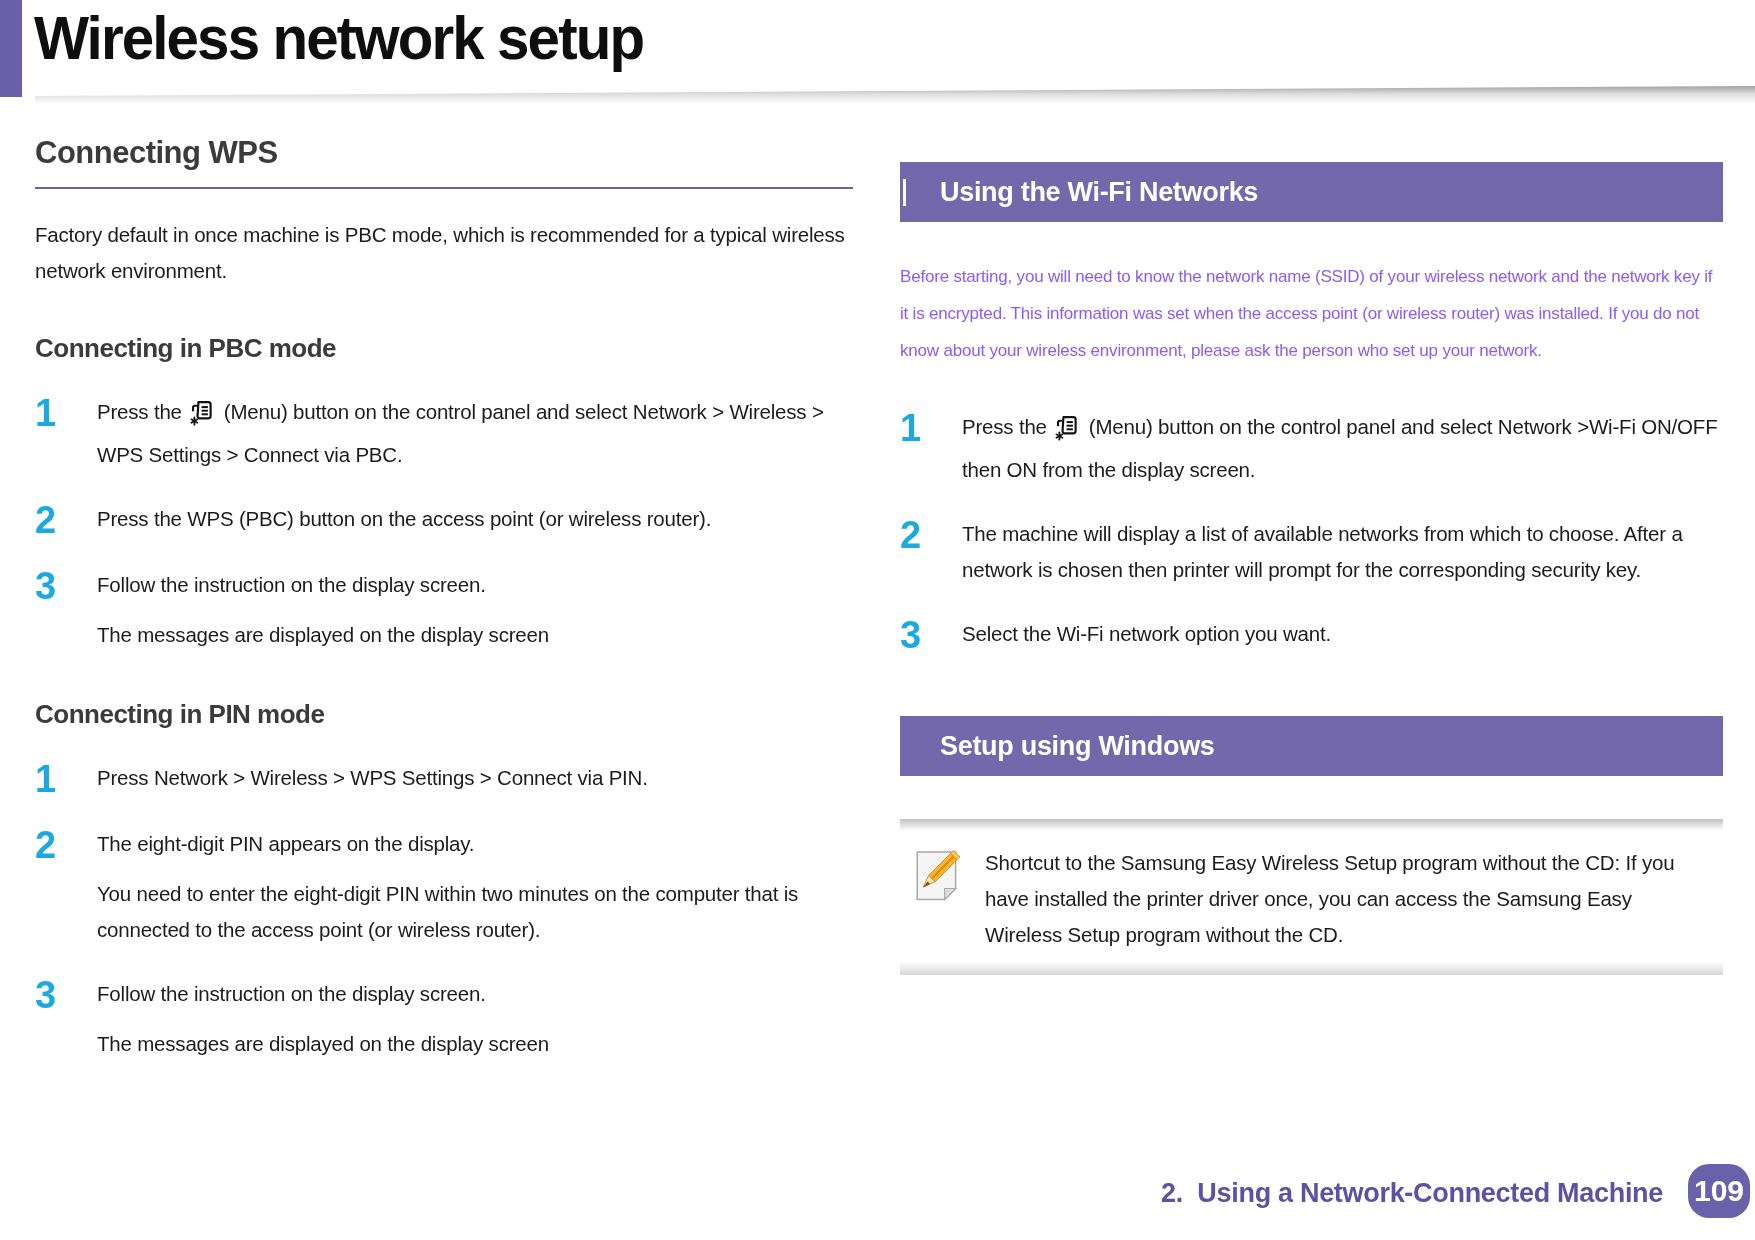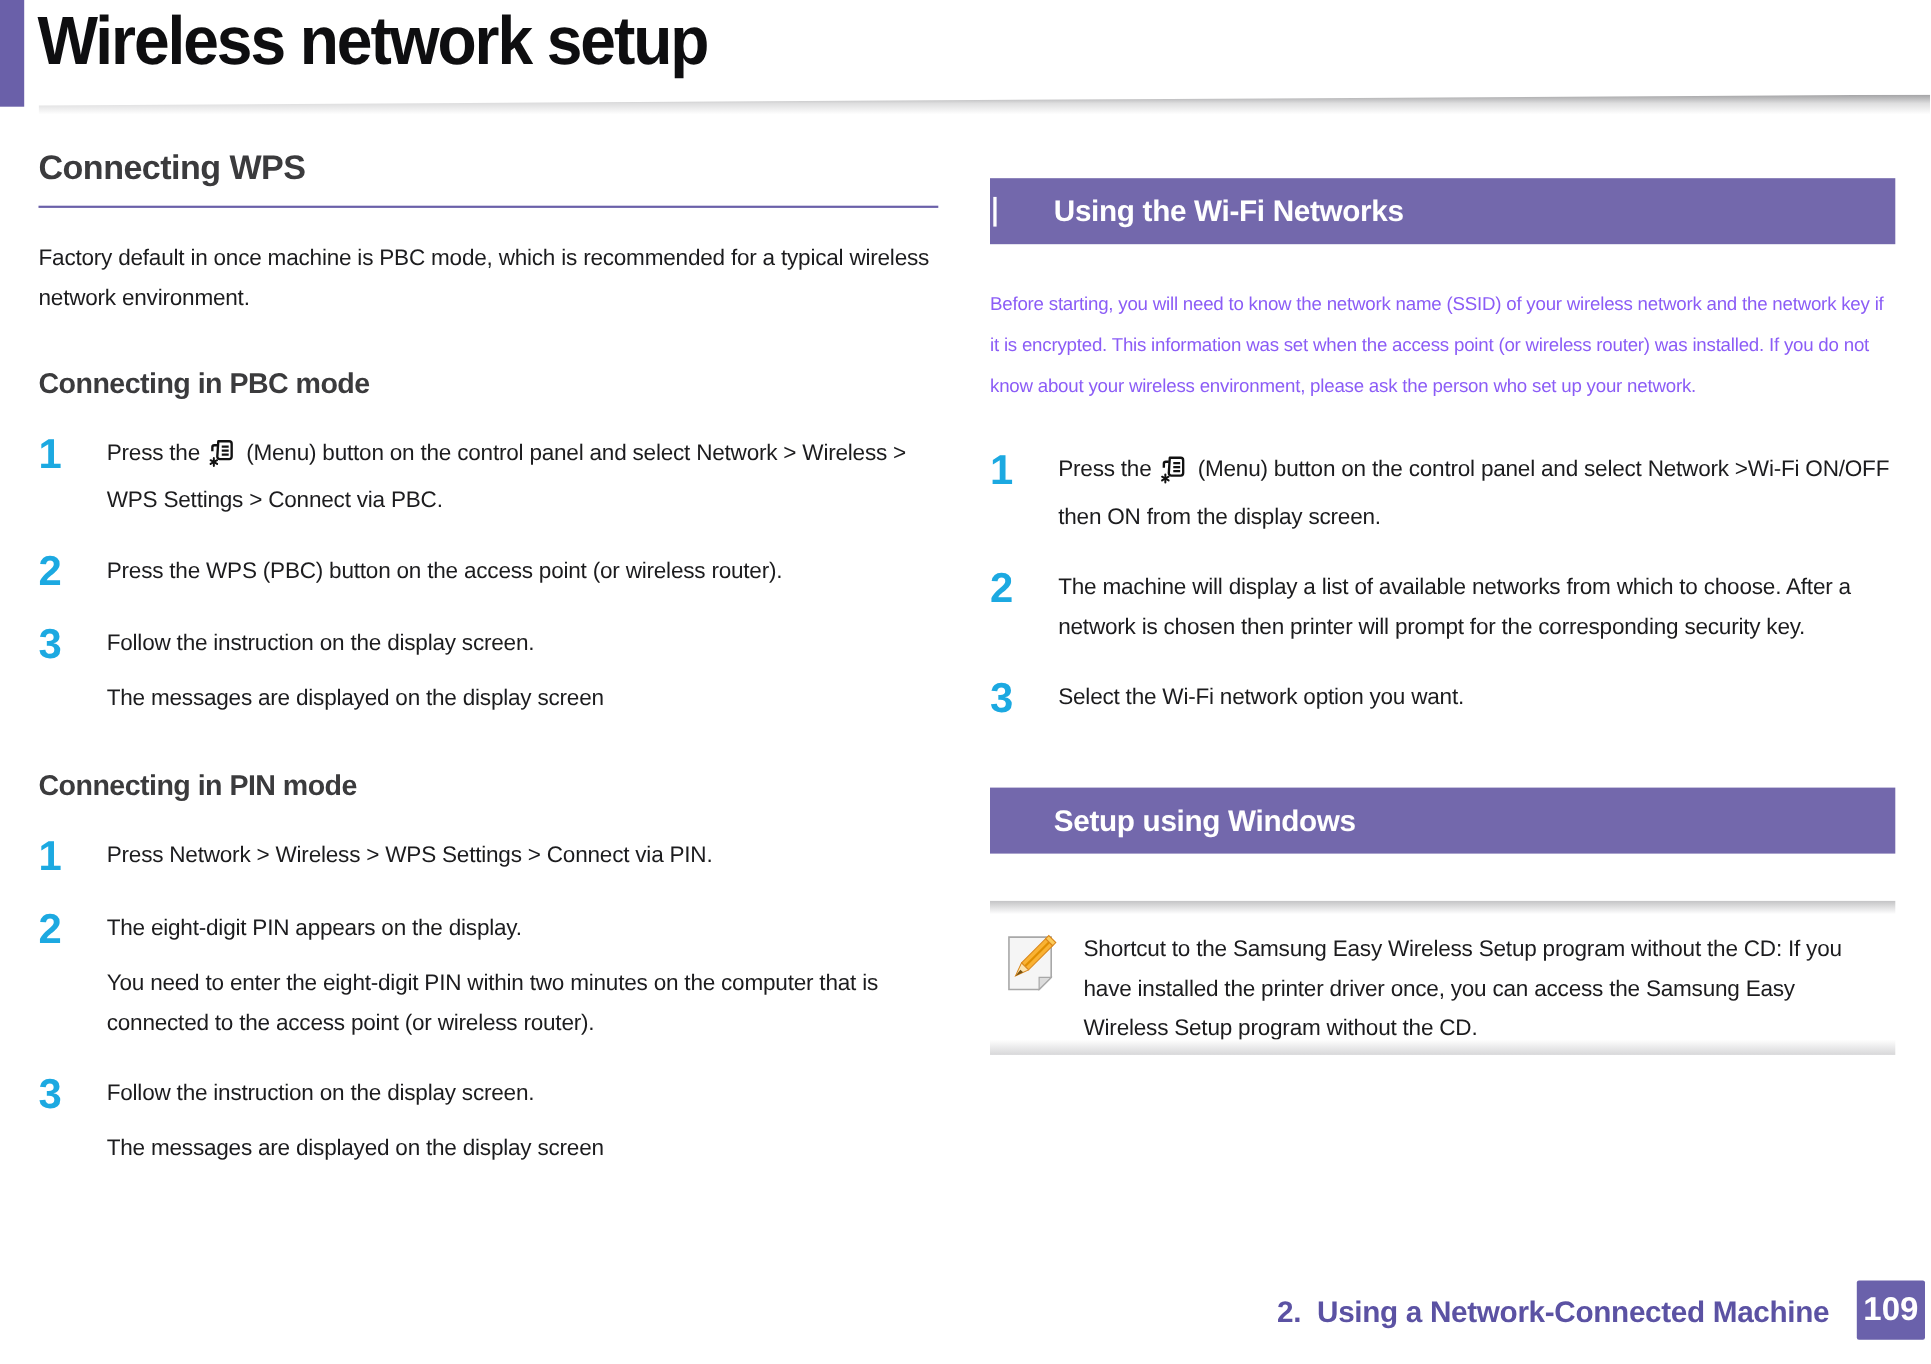--- a/index.html
+++ b/index.html
@@ -23,37 +23,37 @@
   .b{font-weight:normal;}
   
   .step{display:flex;margin-bottom:28px;}
   .step-num{flex:0 0 62px;font-size:38px;font-weight:bold;color:var(--step_blue,#1CA9E1);line-height:38px;}
   .step-text{flex:1;}
   .step-sub{margin:-16px 0 28px 62px;}
   .gap-lg{height:18px;}
   .menu-icon{display:inline-block;vertical-align:-7px;margin:0 2px;}
   
   .banner{position:relative;height:60px;line-height:60px;background:var(--banner_purple,#7368AC);
-          color:#fff;font-size:27px;font-weight:bold;padding-left:58px;letter-spacing:-.3px;margin:0;}
+          color:#fff;font-size:27px;font-weight:bold;padding-left:40px;letter-spacing:-.3px;margin:0;}
   .banner-tick{position:absolute;left:3px;top:17px;width:3px;height:27px;background:#fff;}
   .banner1{margin-bottom:36px;}
   .banner2{margin-top:62px;}
   .para{margin:0 0 40px 0;font-size:17px;line-height:37px;letter-spacing:-.2px;color:#8b5cf6;}
   
-  .note{position:relative;margin-top:43px;background:#fff;padding:26px 20px 4px 85px;min-height:110px;}
+  .note{position:relative;margin-top:43px;background:#fff;padding:26px 20px 20px 85px;min-height:110px;}
   .note:before{content:"";position:absolute;left:0;top:0;width:100%;height:12px;
                background:linear-gradient(to bottom,#c3c3c5,#ffffff);}
   .note:after{content:"";position:absolute;left:0;bottom:0;width:100%;height:14px;
               background:linear-gradient(to bottom,#ffffff,#d7d7d9);}
   .note-icon{position:absolute;left:12px;top:22px;}
   .note-text{font-size:20.5px;line-height:36px;letter-spacing:-.2px;}
   
   .footer-label{position:absolute;right:92px;top:1178px;font-size:27px;font-weight:bold;
                 color:var(--footer_purple,#5B52A3);white-space:pre;letter-spacing:-.3px;margin-left:36px;}
-  .page-badge{position:absolute;right:5px;top:1164px;width:62px;height:54px;border-radius:2px;
+  .page-badge{position:absolute;right:5px;top:1164px;width:62px;height:54px;border-radius:21px;
               background:var(--badge_purple,#6A61AB);color:#fff;font-size:30px;font-weight:bold;
               text-align:center;line-height:54px;}
 </style>
 </head>
 <body>
 
 <div class="page">
 
   <div class="chapter-bar"></div>
   <h1 class="page-title">Wireless network setup</h1>

